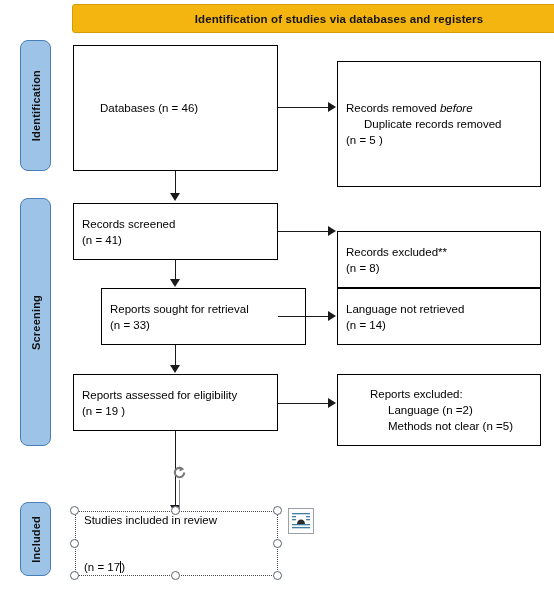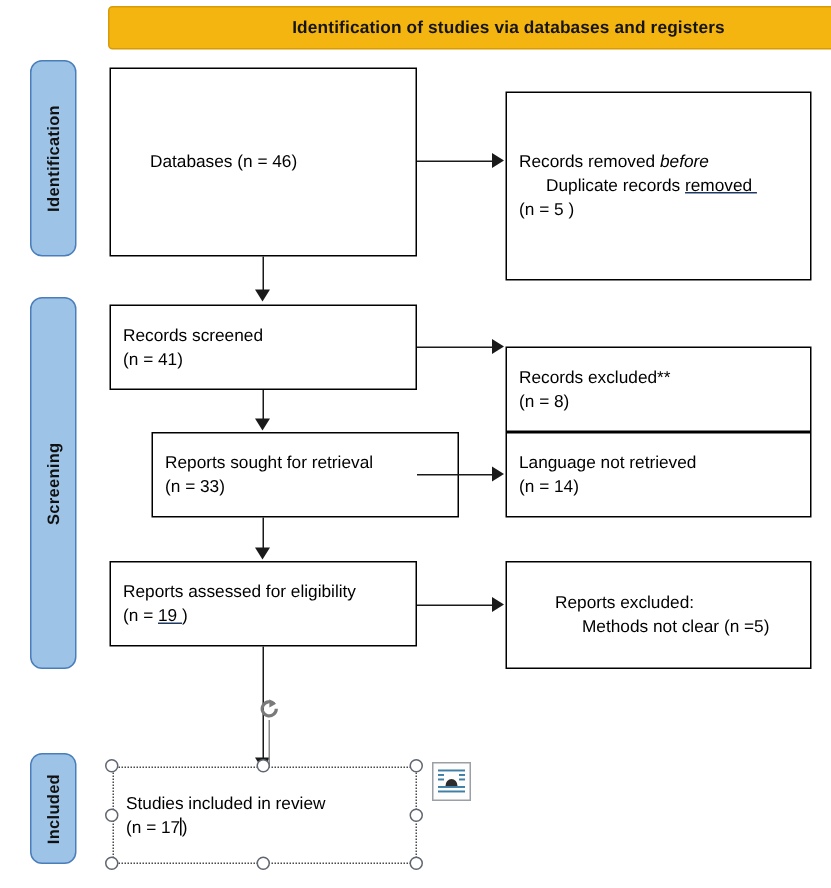--- a/index.html
+++ b/index.html
@@ -84,21 +84,20 @@
   }
   .fbox .line {
     font-size: 11.5px;
     line-height: 16px;
     color: #000000;
     white-space: pre;
   }
   .indent { padding-left: 18px; }
   .ital { font-style: italic; }
   .uline {
-    text-decoration: underline;
     text-decoration-color: #1f3864;
   }
 
   #box-identified      { left: 73px;  top: 45px;  width: 205px; height: 126px; }
   #box-removed         { left: 337px; top: 45px;  width: 204px; height: 126px; margin-top: 16px; }
   #box-screened        { left: 73px;  top: 203px; width: 205px; height: 57px;  }
   #box-excluded        { left: 337px; top: 203px; width: 204px; height: 57px; margin-top: 28px;  }
   #box-sought          { left: 73px;  top: 288px; width: 205px; height: 57px; margin-left: 28px;  }
   #box-not-retrieved   { left: 337px; top: 288px; width: 204px; height: 57px;  }
   #box-eligibility     { left: 73px;  top: 374px; width: 205px; height: 57px;  }
@@ -154,21 +153,21 @@
     left: 75px;
     top: 511px;
     width: 203px;
     height: 65px;
     box-sizing: border-box;
     border: 1px dotted #4a4a4a;
     background: #ffffff;
     padding: 0 8px;
     display: flex;
     flex-direction: column;
-    justify-content: center;
+    justify-content: space-between;
   }
   #sel-box .line {
     font-size: 11.5px;
     line-height: 16px;
     white-space: pre;
   }
   .caret {
     display: inline-block;
     width: 1px;
     height: 12px;
@@ -255,20 +254,21 @@
     <div class="line">(n = 14)</div>
   </div>
 
   <div class="fbox" id="box-eligibility">
     <div class="line">Reports assessed for eligibility</div>
     <div class="line"><span>(n = </span><span class="uline">19 </span><span>)</span></div>
   </div>
 
   <div class="fbox" id="box-reports-excl">
     <div class="line">Reports excluded:</div>
+    <div class="line indent">Language (n =2)</div>
     <div class="line indent">Methods not clear (n =5)</div>
   </div>
 
   <div class="vline" id="v1"></div>
   <div class="arrow-down" id="a1"></div>
   <div class="vline" id="v2"></div>
   <div class="arrow-down" id="a2"></div>
   <div class="vline" id="v3"></div>
   <div class="arrow-down" id="a3"></div>
   <div class="vline" id="v4"></div>

